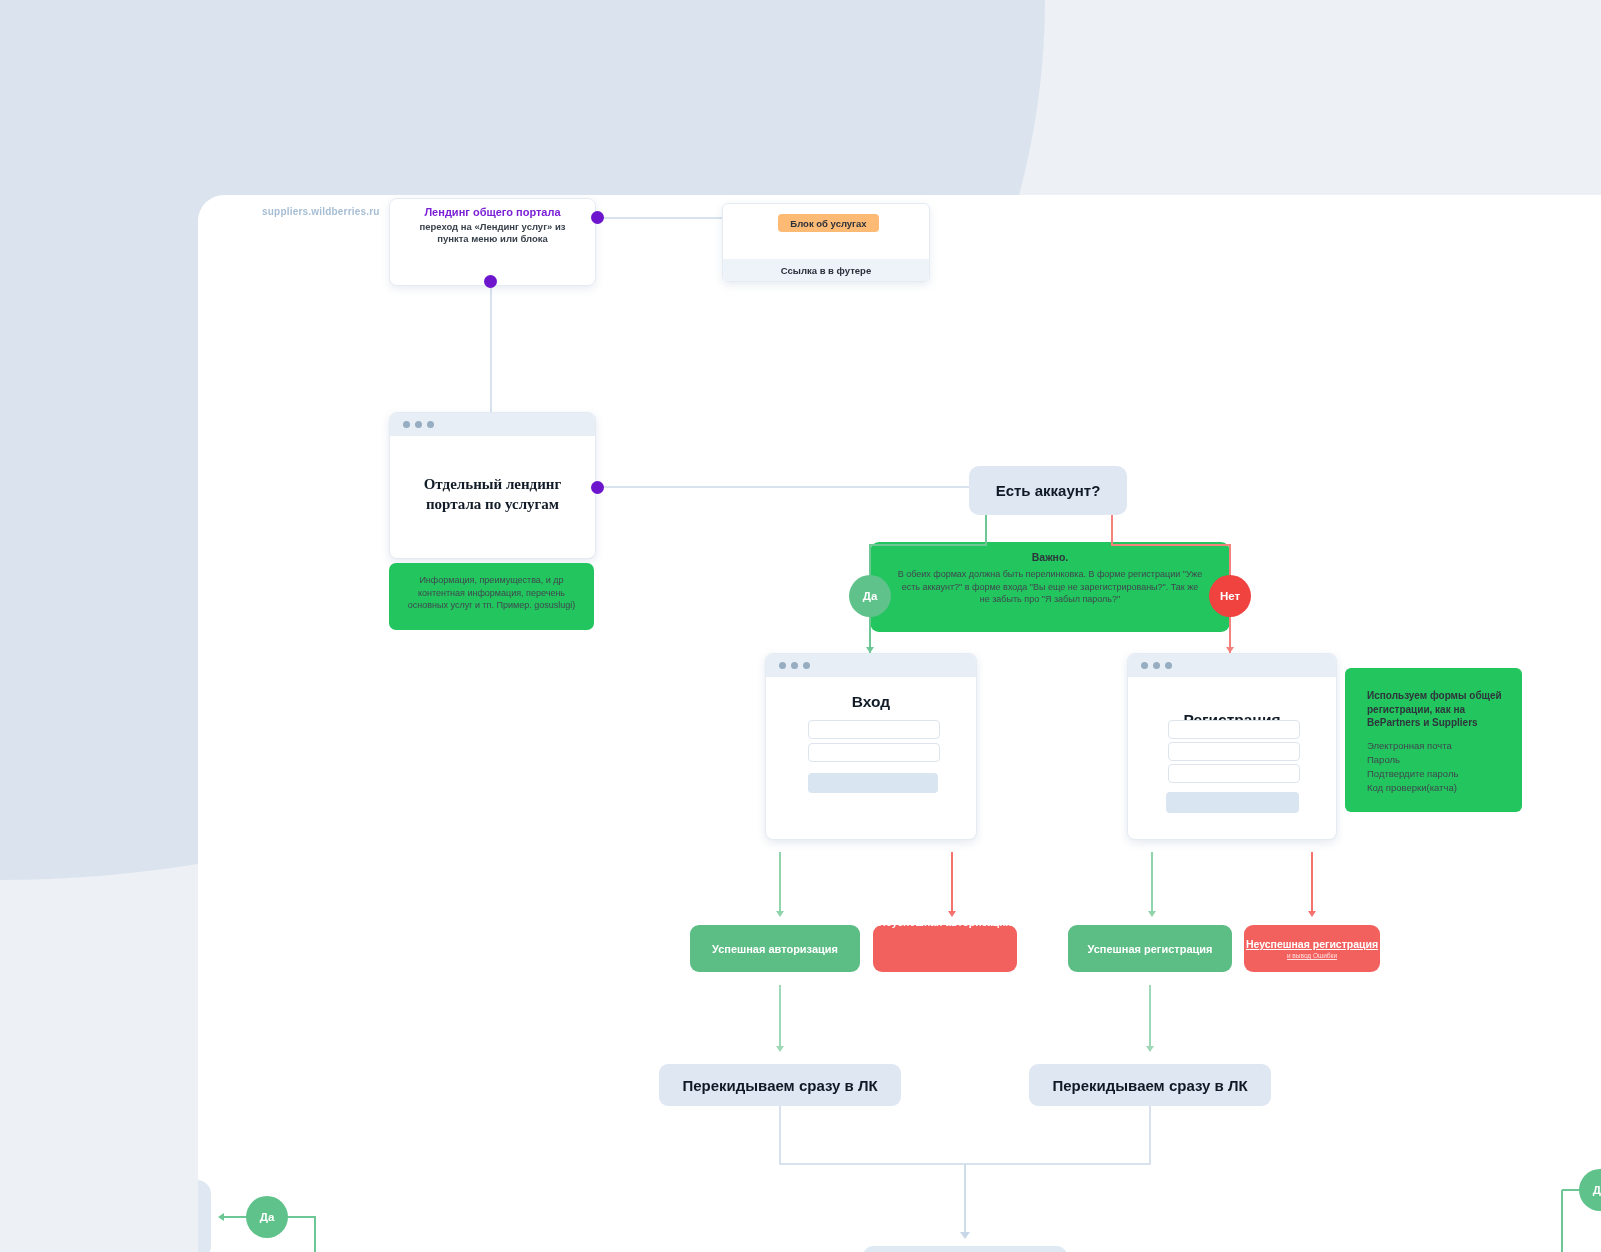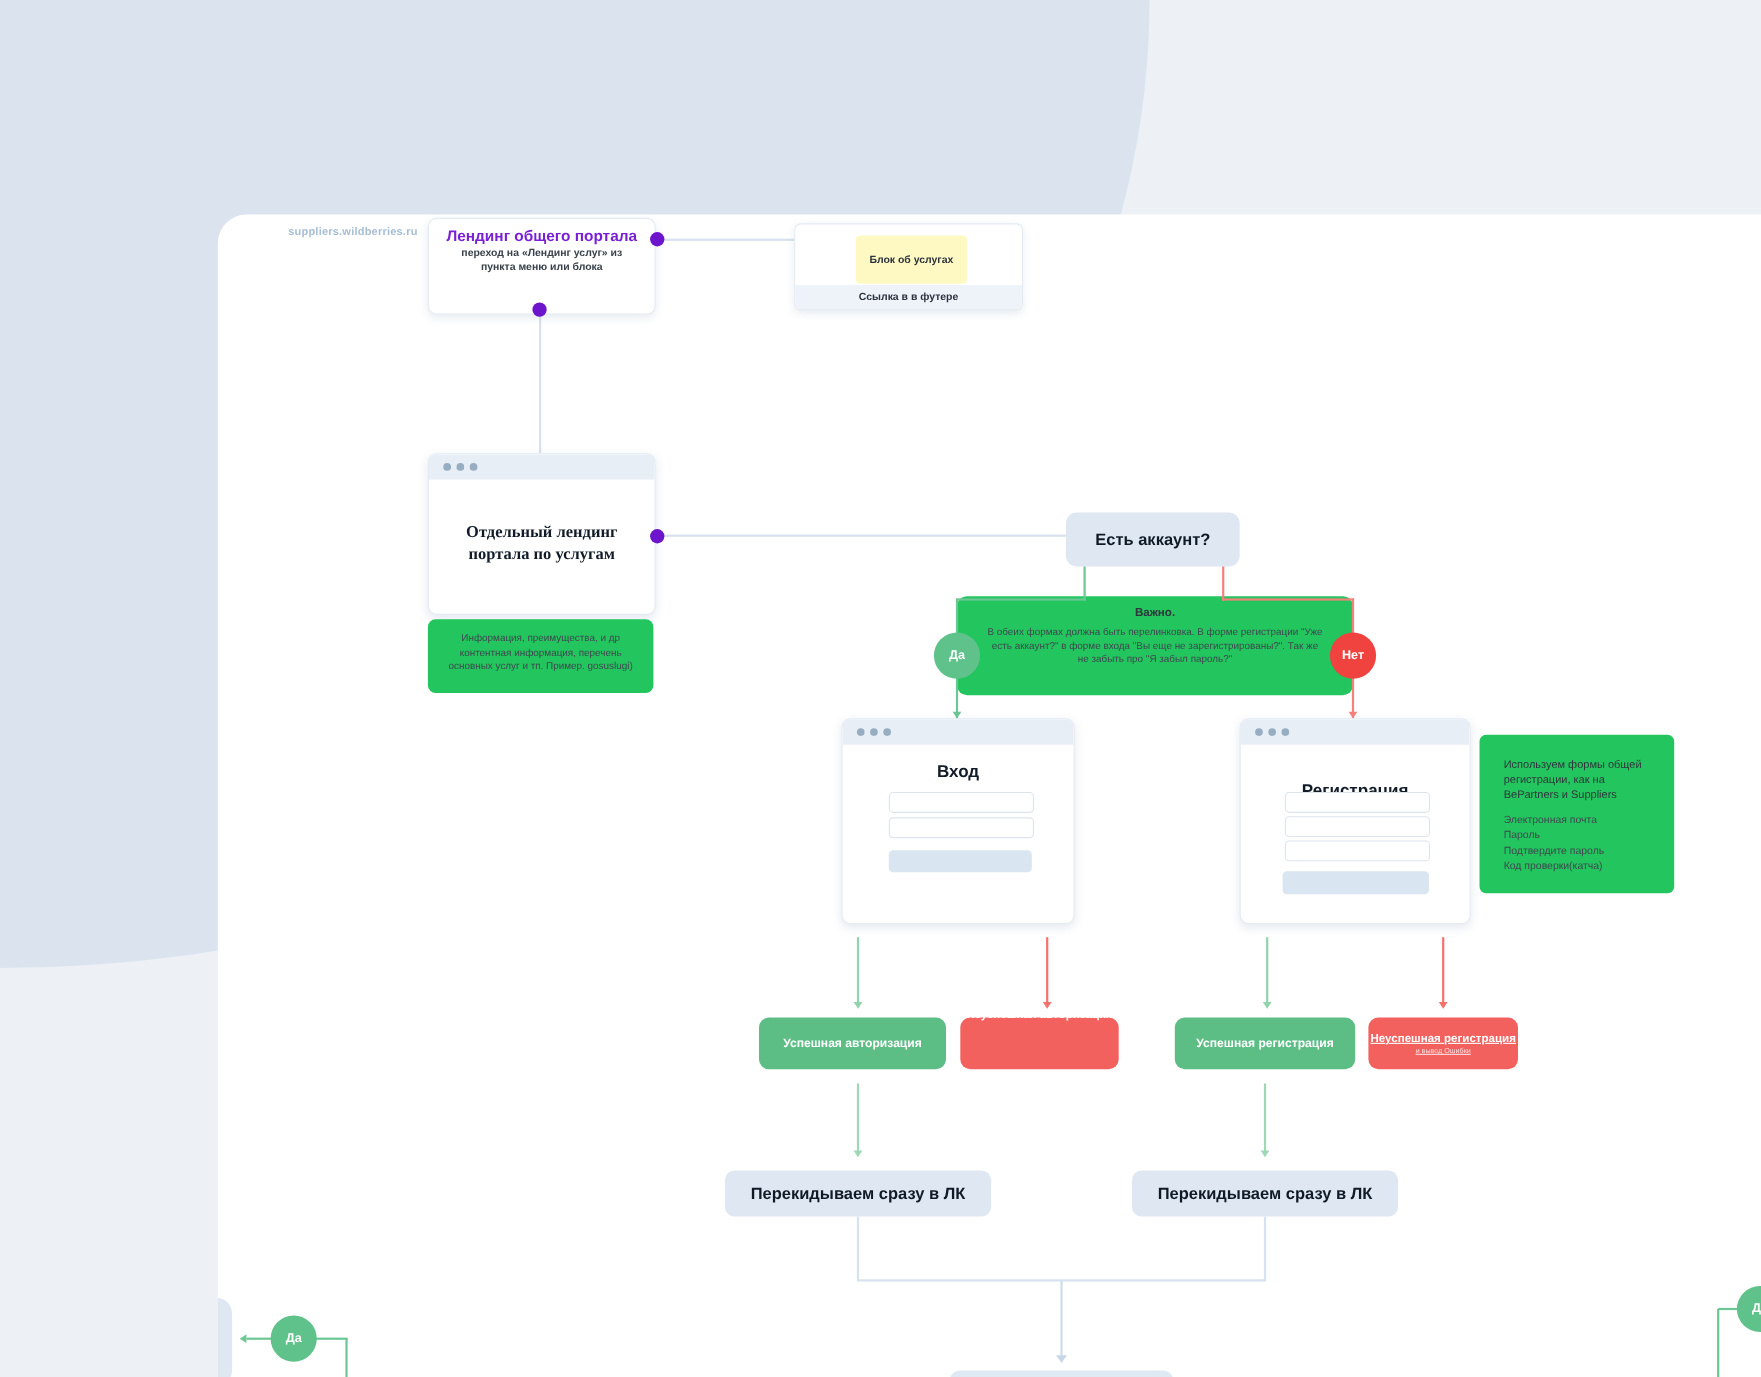--- a/index.html
+++ b/index.html
@@ -46,28 +46,28 @@
 
   <div id="canvas">
 
     <div class="abs site-label" style="left:64px;top:11px;">suppliers.wildberries.ru</div>
 
     <div class="hline" style="left:402px;top:22px;width:122px;height:2px;"></div>
     <div class="vline" style="left:292px;top:90px;width:2px;height:127px;"></div>
     <div class="hline" style="left:402px;top:291px;width:369px;height:2px;"></div>
 
     <div class="abs card" style="left:191px;top:3px;width:205px;height:86px;">
-      <div style="margin-top:7px;text-align:center;font-weight:bold;font-size:14px;color:#7a1fd6;">Лендинг общего портала</div>
+      <div style="margin-top:7px;text-align:center;font-weight:bold;font-size:11px;color:#7a1fd6;">Лендинг общего портала</div>
       <div style="margin-top:3px;padding:0 20px;text-align:center;font-size:9.5px;line-height:1.3;color:#39414b;font-weight:bold;">переход на «Лендинг услуг» из пункта меню или блока</div>
     </div>
     <div class="pdot" style="left:393px;top:16px;"></div>
     <div class="pdot" style="left:286px;top:80px;"></div>
 
     <div class="abs card" style="left:524px;top:8px;width:206px;height:77px;border-radius:6px;">
-      <div style="position:absolute;left:55px;top:10px;width:101px;height:44px;background:#fef9c3;border-radius:4px;display:flex;align-items:center;justify-content:center;font-size:9.5px;font-weight:bold;color:#2b313b;">Блок об услугах</div>
+      <div style="position:absolute;left:55px;top:10px;width:101px;height:18px;background:#fdba74;border-radius:4px;display:flex;align-items:center;justify-content:center;font-size:9.5px;font-weight:bold;color:#2b313b;">Блок об услугах</div>
       <div style="position:absolute;left:0;bottom:0;width:100%;height:22px;background:#eef3f9;border-radius:0 0 6px 6px;display:flex;align-items:center;justify-content:center;font-size:9.5px;font-weight:bold;color:#2b313b;">Ссылка в в футере</div>
     </div>
 
     <div class="abs window" style="left:191px;top:217px;width:205px;height:145px;">
       <div class="win-header">
         <span class="win-dot"></span>
         <span class="win-dot"></span>
         <span class="win-dot"></span>
       </div>
       <div class="win-title" style="margin-top:38px;padding:0 16px;font-size:15px;line-height:1.35;font-family:Liberation Serif, serif;">Отдельный лендинг портала по услугам</div>
@@ -121,21 +121,21 @@
         <span class="win-dot"></span>
       </div>
       <div class="win-title" style="margin-top:34px;font-size:15.5px;">Регистрация</div>
       <div class="field" style="left:40px;top:66px;width:130px;height:17px;"></div>
       <div class="field" style="left:40px;top:88px;width:130px;height:17px;"></div>
       <div class="field" style="left:40px;top:110px;width:130px;height:17px;"></div>
       <div class="form-btn" style="left:38px;top:138px;width:133px;height:21px;"></div>
     </div>
 
     <div class="abs note" style="left:1147px;top:473px;width:177px;height:144px;border-radius:6px;box-sizing:border-box;padding:21px 18px 0 22px;">
-      <div style="font-size:10px;font-weight:normal;line-height:1.35;color:#2f353c;">Используем формы общей регистрации, как на BePartners и Suppliers</div>
+      <div style="font-size:10px;font-weight:bold;line-height:1.35;color:#2f353c;">Используем формы общей регистрации, как на BePartners и Suppliers</div>
       <div style="margin-top:9px;font-size:9.5px;line-height:1.5;">
         <div>Электронная почта</div>
         <div>Пароль</div>
         <div>Подтвердите пароль</div>
         <div>Код проверки(катча)</div>
       </div>
     </div>
 
     <div class="vline" style="left:581px;top:657px;width:2px;height:60px;background:#8fd4ab;"></div>
     <div class="head-down" style="left:578px;top:716px;border-top-color:#8fd4ab;"></div>

